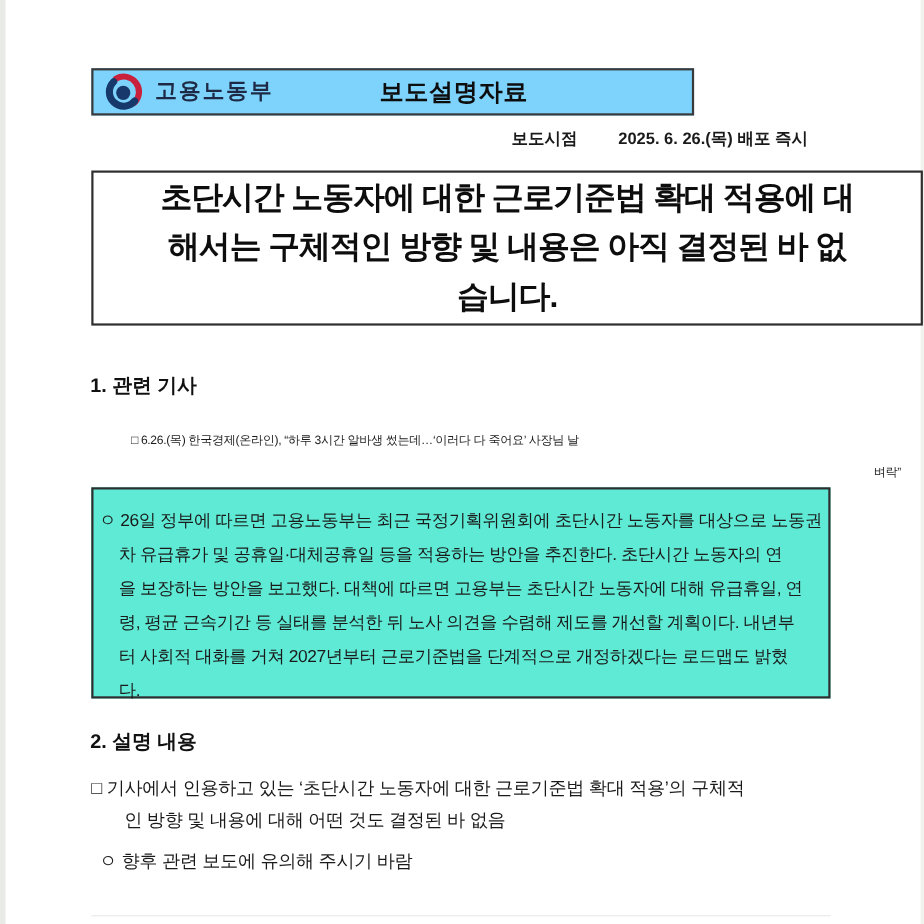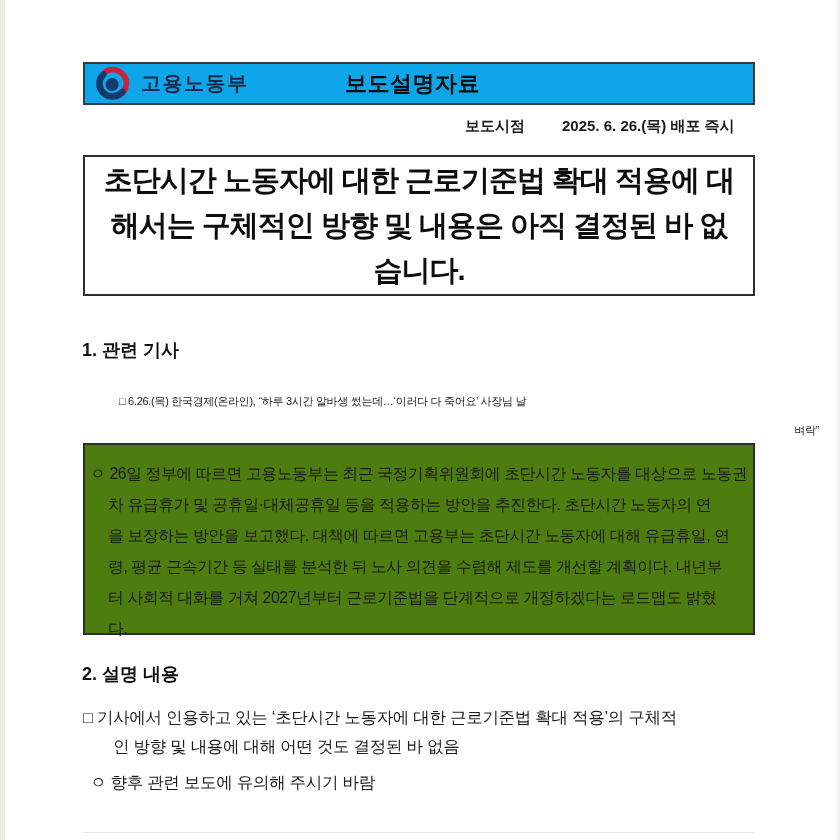--- a/index.html
+++ b/index.html
@@ -5,58 +5,58 @@
   html,body{margin:0;padding:0;background:#ffffff;}
   .sheet{
     position:relative;width:840px;height:840px;background:#ffffff;overflow:hidden;
     font-family:"Liberation Sans","DejaVu Sans",sans-serif;color:#1a1a1a;
   }
   .edge-left{position:absolute;left:0;top:0;width:5px;height:840px;background:#e9ebe6;}
   .edge-right{position:absolute;right:0;top:0;width:3px;height:840px;background:#f0f2ee;}
 
   
   .header-box{
-    position:absolute;left:83px;top:62px;width:672px;height:43px;
-    border:2px solid #3a3a3a;box-sizing:border-box;background:#0ea5e9;
+    position:absolute;left:83px;top:62px;width:548px;height:43px;
+    border:2px solid #3a3a3a;box-sizing:border-box;background:#7dd3fc;
   }
   .emblem{position:absolute;left:9px;top:1px;width:37px;height:37px;}
   .ministry-name{
     position:absolute;left:56px;top:0;height:39px;line-height:39px;
     font-size:20px;font-weight:700;color:#1e2a45;letter-spacing:1.5px;white-space:nowrap;
   }
   .doc-type{
     position:absolute;left:260px;top:0;height:39px;line-height:39px;
     font-size:22px;font-weight:700;color:#0d0d0d;letter-spacing:0.5px;white-space:nowrap;
   }
 
   
   .release-label{position:absolute;left:465px;top:117px;font-size:15px;font-weight:700;white-space:nowrap;}
   .release-value{position:absolute;left:562px;top:117px;font-size:15px;font-weight:700;white-space:nowrap;}
 
   
   .headline-box{
-    position:absolute;left:83px;top:155px;width:672px;height:141px;
+    position:absolute;left:83px;top:155px;width:756px;height:141px;
     border:2px solid #2e2e2e;box-sizing:border-box;background:#fff;
     display:flex;flex-direction:column;justify-content:center;
   }
   .headline-box .ln{
     text-align:center;font-size:29px;font-weight:800;line-height:45px;
     letter-spacing:-1px;color:#0d0d0d;white-space:nowrap;
   }
 
   .sec-title{position:absolute;left:82px;font-size:18px;font-weight:700;color:#111;white-space:nowrap;}
   .sec-title-1{top:338px;}
   .sec-title-2{top:662px;}
 
   .article-para{position:absolute;left:83px;top:387px;width:700px;font-size:11px;line-height:29px;letter-spacing:-0.3px;margin-left:36px;}
   .article-para .ln{white-space:nowrap;}
 
   .quote-box{
     position:absolute;left:83px;top:443px;width:672px;height:192px;
-    border:2px solid #2e2e2e;box-sizing:border-box;background:#4d7c0f;
+    border:2px solid #2e2e2e;box-sizing:border-box;background:#5eead4;
     padding:13px 6px 0 5px;
   }
   .quote-box .ln{font-size:15.8px;line-height:31px;letter-spacing:-0.4px;white-space:nowrap;}
 
   .point-para{position:absolute;left:83px;top:703px;width:700px;font-size:16.5px;line-height:29px;letter-spacing:-0.3px;}
   .point-para .ln{white-space:nowrap;}
 
   .note-line{position:absolute;left:90px;top:772px;font-size:16.5px;letter-spacing:-0.3px;white-space:nowrap;}
 
   .bottom-rule{position:absolute;left:83px;top:832px;width:672px;height:1px;background:#e9e9e9;}

